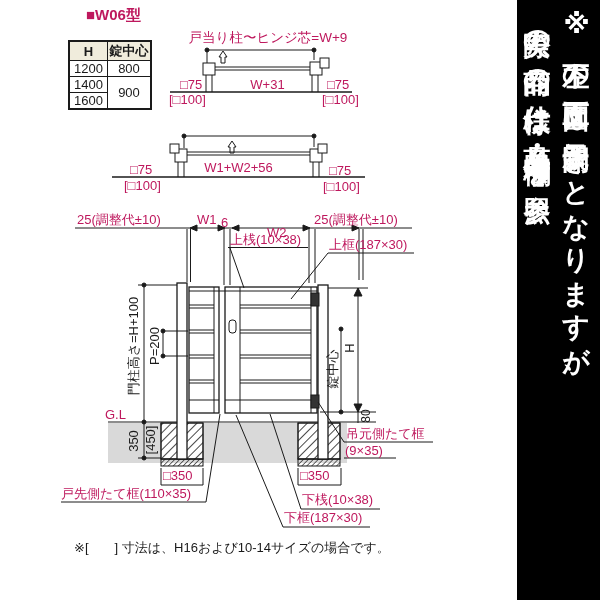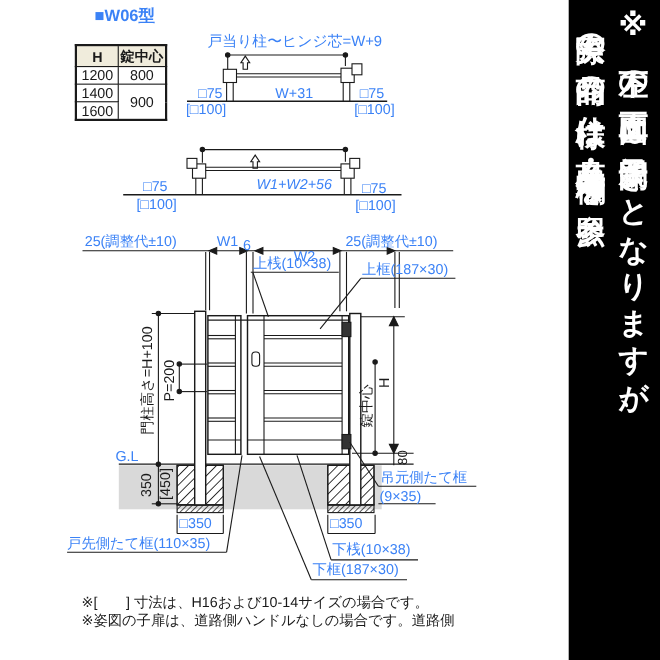--- a/index.html
+++ b/index.html
@@ -1,18 +1,18 @@
 <!DOCTYPE html>
 <html><head>
 <meta charset="utf-8">
 <style>
   html,body{margin:0;padding:0;background:#fff;}
   #canvas{position:relative;width:600px;height:600px;background:#fff;overflow:hidden;
           font-family:"Liberation Sans","DejaVu Sans",sans-serif;color:#1a1a1a;}
-  .lbl{position:absolute;white-space:nowrap;font-size:13px;line-height:1.05;color:#3b82f6;}
+  .lbl{position:absolute;white-space:nowrap;font-size:13px;line-height:1.05;color:#be185d;}
   .ctr{text-align:center;}
   .vlbl{position:absolute;white-space:nowrap;font-size:13px;color:#1a1a1a;
         transform:translate(-50%,-50%) rotate(-90deg);}
   .bold{font-weight:bold;}
   table.spec{position:absolute;left:68px;top:40px;border-collapse:collapse;
              font-size:13px;color:#1a1a1a;border:2px solid #1a1a1a;}
   .spec th,.spec td{border:1.2px solid #1a1a1a;text-align:center;vertical-align:middle;padding:0;}
   .spec th{background:#f0ecdc;font-weight:bold;width:37px;height:17px;}
   .spec td{height:15px;margin-left:36px;}
   .spec td.c2{width:42px;}
@@ -208,21 +208,21 @@
 
   <div class="lbl ctr" style="left:186px;top:31px;width:164px;font-size:13.5px;">戸当り柱〜ヒンジ芯=W+9</div>
   <div class="lbl" style="left:180px;top:78px;">□75</div>
   <div class="lbl" style="left:169px;top:93px;">[□100]</div>
   <div class="lbl ctr" style="left:240px;top:78px;width:55px;">W+31</div>
   <div class="lbl" style="left:327px;top:78px;">□75</div>
   <div class="lbl" style="left:322px;top:93px;">[□100]</div>
 
   <div class="lbl" style="left:130px;top:163px;">□75</div>
   <div class="lbl" style="left:124px;top:179px;">[□100]</div>
-  <div class="lbl ctr" style="left:225px;top:161px;width:85px;font-style:italic;">W1+W2+56</div>
+  <div class="lbl ctr" style="left:196px;top:161px;width:85px;">W1+W2+56</div>
   <div class="lbl" style="left:329px;top:164px;">□75</div>
   <div class="lbl" style="left:323px;top:180px;">[□100]</div>
 
   <div class="lbl" style="left:77px;top:213px;">25(調整代±10)</div>
   <div class="lbl" style="left:197px;top:213px;">W1</div>
   <div class="lbl" style="left:221px;top:216px;">6</div>
   <div class="lbl" style="left:267px;top:213px;margin-top:13px;">W2</div>
   <div class="lbl" style="left:314px;top:213px;">25(調整代±10)</div>
   <div class="lbl" style="left:230px;top:233px;">上桟(10×38)</div>
   <div class="lbl" style="left:329px;top:238px;">上框(187×30)</div>
@@ -238,21 +238,20 @@
   <div class="vlbl" style="left:134px;top:346px;">門柱高さ=H+100</div>
   <div class="vlbl" style="left:154px;top:346px;">P=200</div>
   <div class="vlbl" style="left:133px;top:441px;">350</div>
   <div class="vlbl" style="left:150px;top:440px;">[450]</div>
   <div class="vlbl" style="left:333px;top:369px;">錠中心</div>
   <div class="vlbl" style="left:349px;top:348px;">H</div>
   <div class="vlbl" style="left:366px;top:416px;font-size:12px;">80</div>
 
   <div id="notes">
     <div>※[　　] 寸法は、H16および10-14サイズの場合です。</div>
-    <div>※姿図の子扉は、道路側ハンドルなしの場合です。道路側</div>
   </div>
 
   <div id="banner">
     <div class="btxt">
       <div>※左下の正面図は親子開きとなりますが、</div>
       <div>実際の商品の仕様は商品名・備考欄を参照</div>
     </div>
   </div>
 
 </div>

